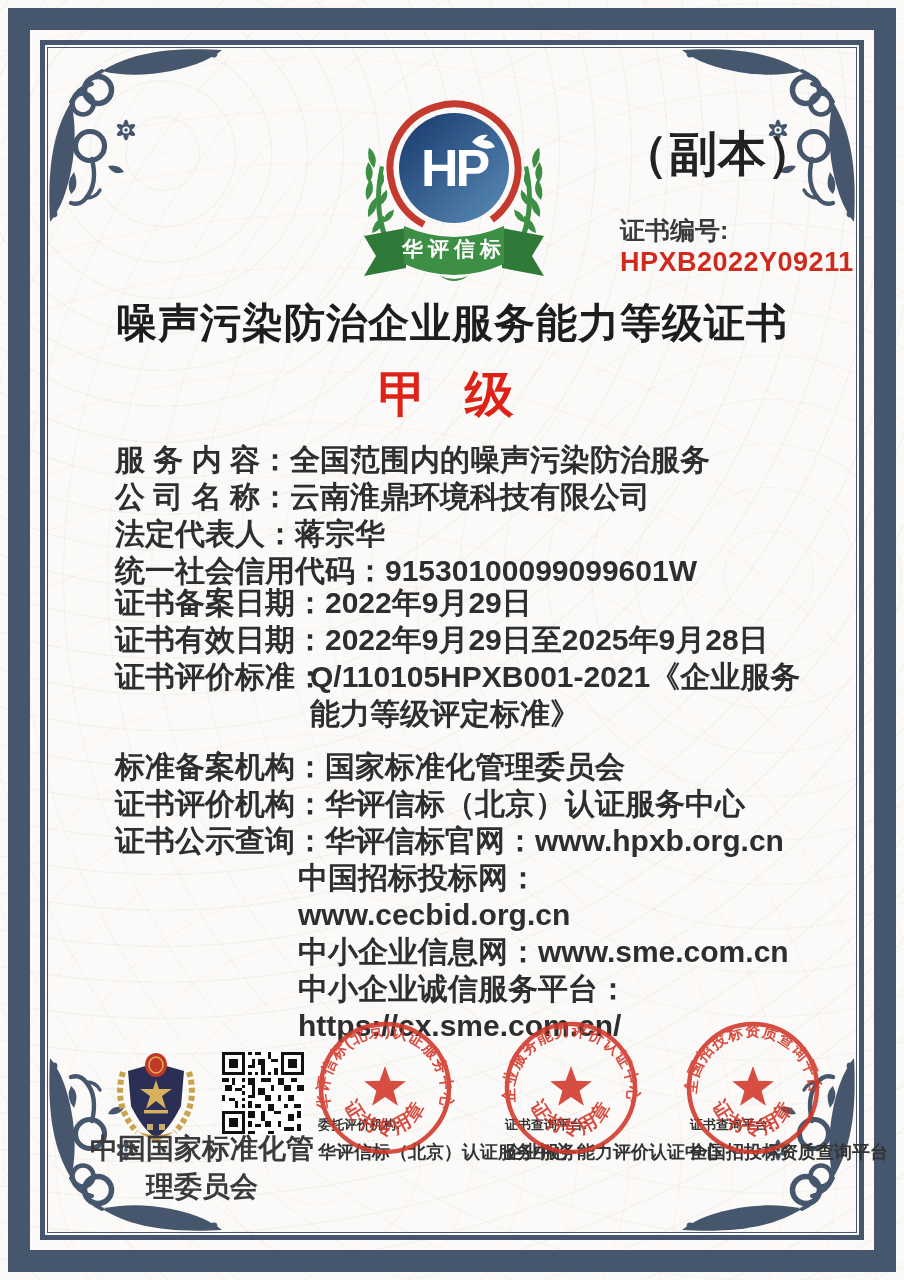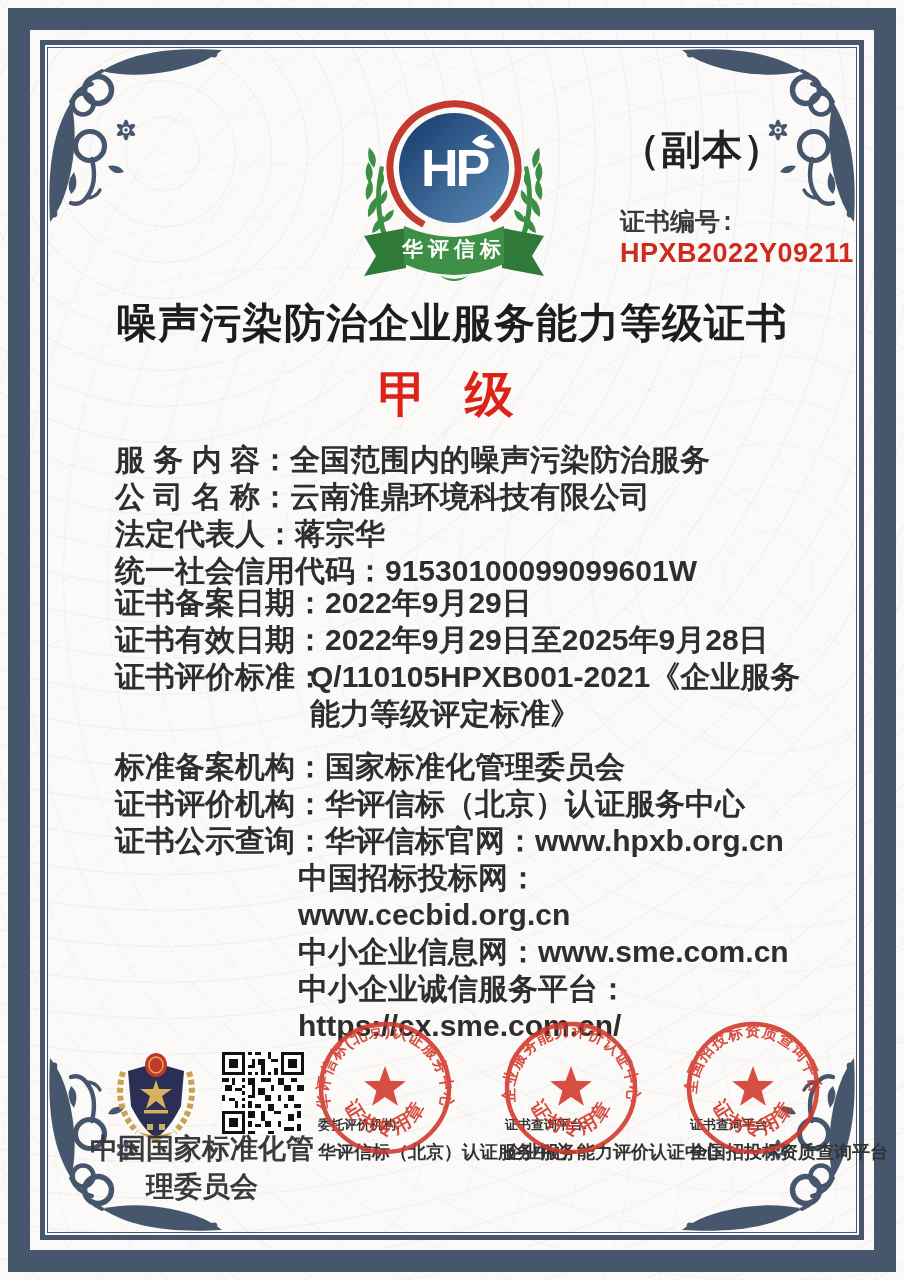--- a/index.html
+++ b/index.html
@@ -20,22 +20,22 @@
   .frame-inner{position:absolute;inset:40px;border:5px solid #46566c;pointer-events:none;}
   .frame-inner::before{content:"";position:absolute;inset:2px;border:1.6px solid #46566c;}
   .corner{position:absolute;width:178px;height:178px;color:#46566c;pointer-events:none;}
   .corner.tl{top:46px;left:46px;}
   .corner.tr{top:46px;right:46px;transform:scaleX(-1);}
   .corner.bl{bottom:46px;left:46px;transform:scaleY(-1);}
   .corner.br{bottom:46px;right:46px;transform:scale(-1,-1);}
 
   .logo{position:absolute;left:348px;top:90px;}
   .copy-block{position:absolute;left:620px;top:122px;}
-  .copy-label{font-size:40px;font-weight:700;color:#222;letter-spacing:1px;}
-  .certno-label{margin-top:28px;font-size:25px;font-weight:700;color:#3a3a3a;font-family:Liberation Mono, monospace;}
+  .copy-label{font-size:48px;font-weight:700;color:#222;letter-spacing:1px;}
+  .certno-label{margin-top:28px;font-size:25px;font-weight:700;color:#3a3a3a;}
   .certno-value{font-size:27px;font-weight:700;color:#cf2a1e;letter-spacing:.5px;}
 
   .title{position:absolute;top:296px;left:0;width:100%;text-align:center;
     font-size:41px;font-weight:800;color:#1d1d1d;letter-spacing:1px;}
   .grade{position:absolute;top:362px;left:0;width:100%;text-align:center;
     font-size:49px;font-weight:800;color:#dd2318;letter-spacing:12px;}
 
   .info{position:absolute;left:115px;width:700px;font-size:30px;font-weight:700;color:#2e2e2e;}
   .info .line{display:flex;line-height:37px;}
   .info .label{white-space:nowrap;}

